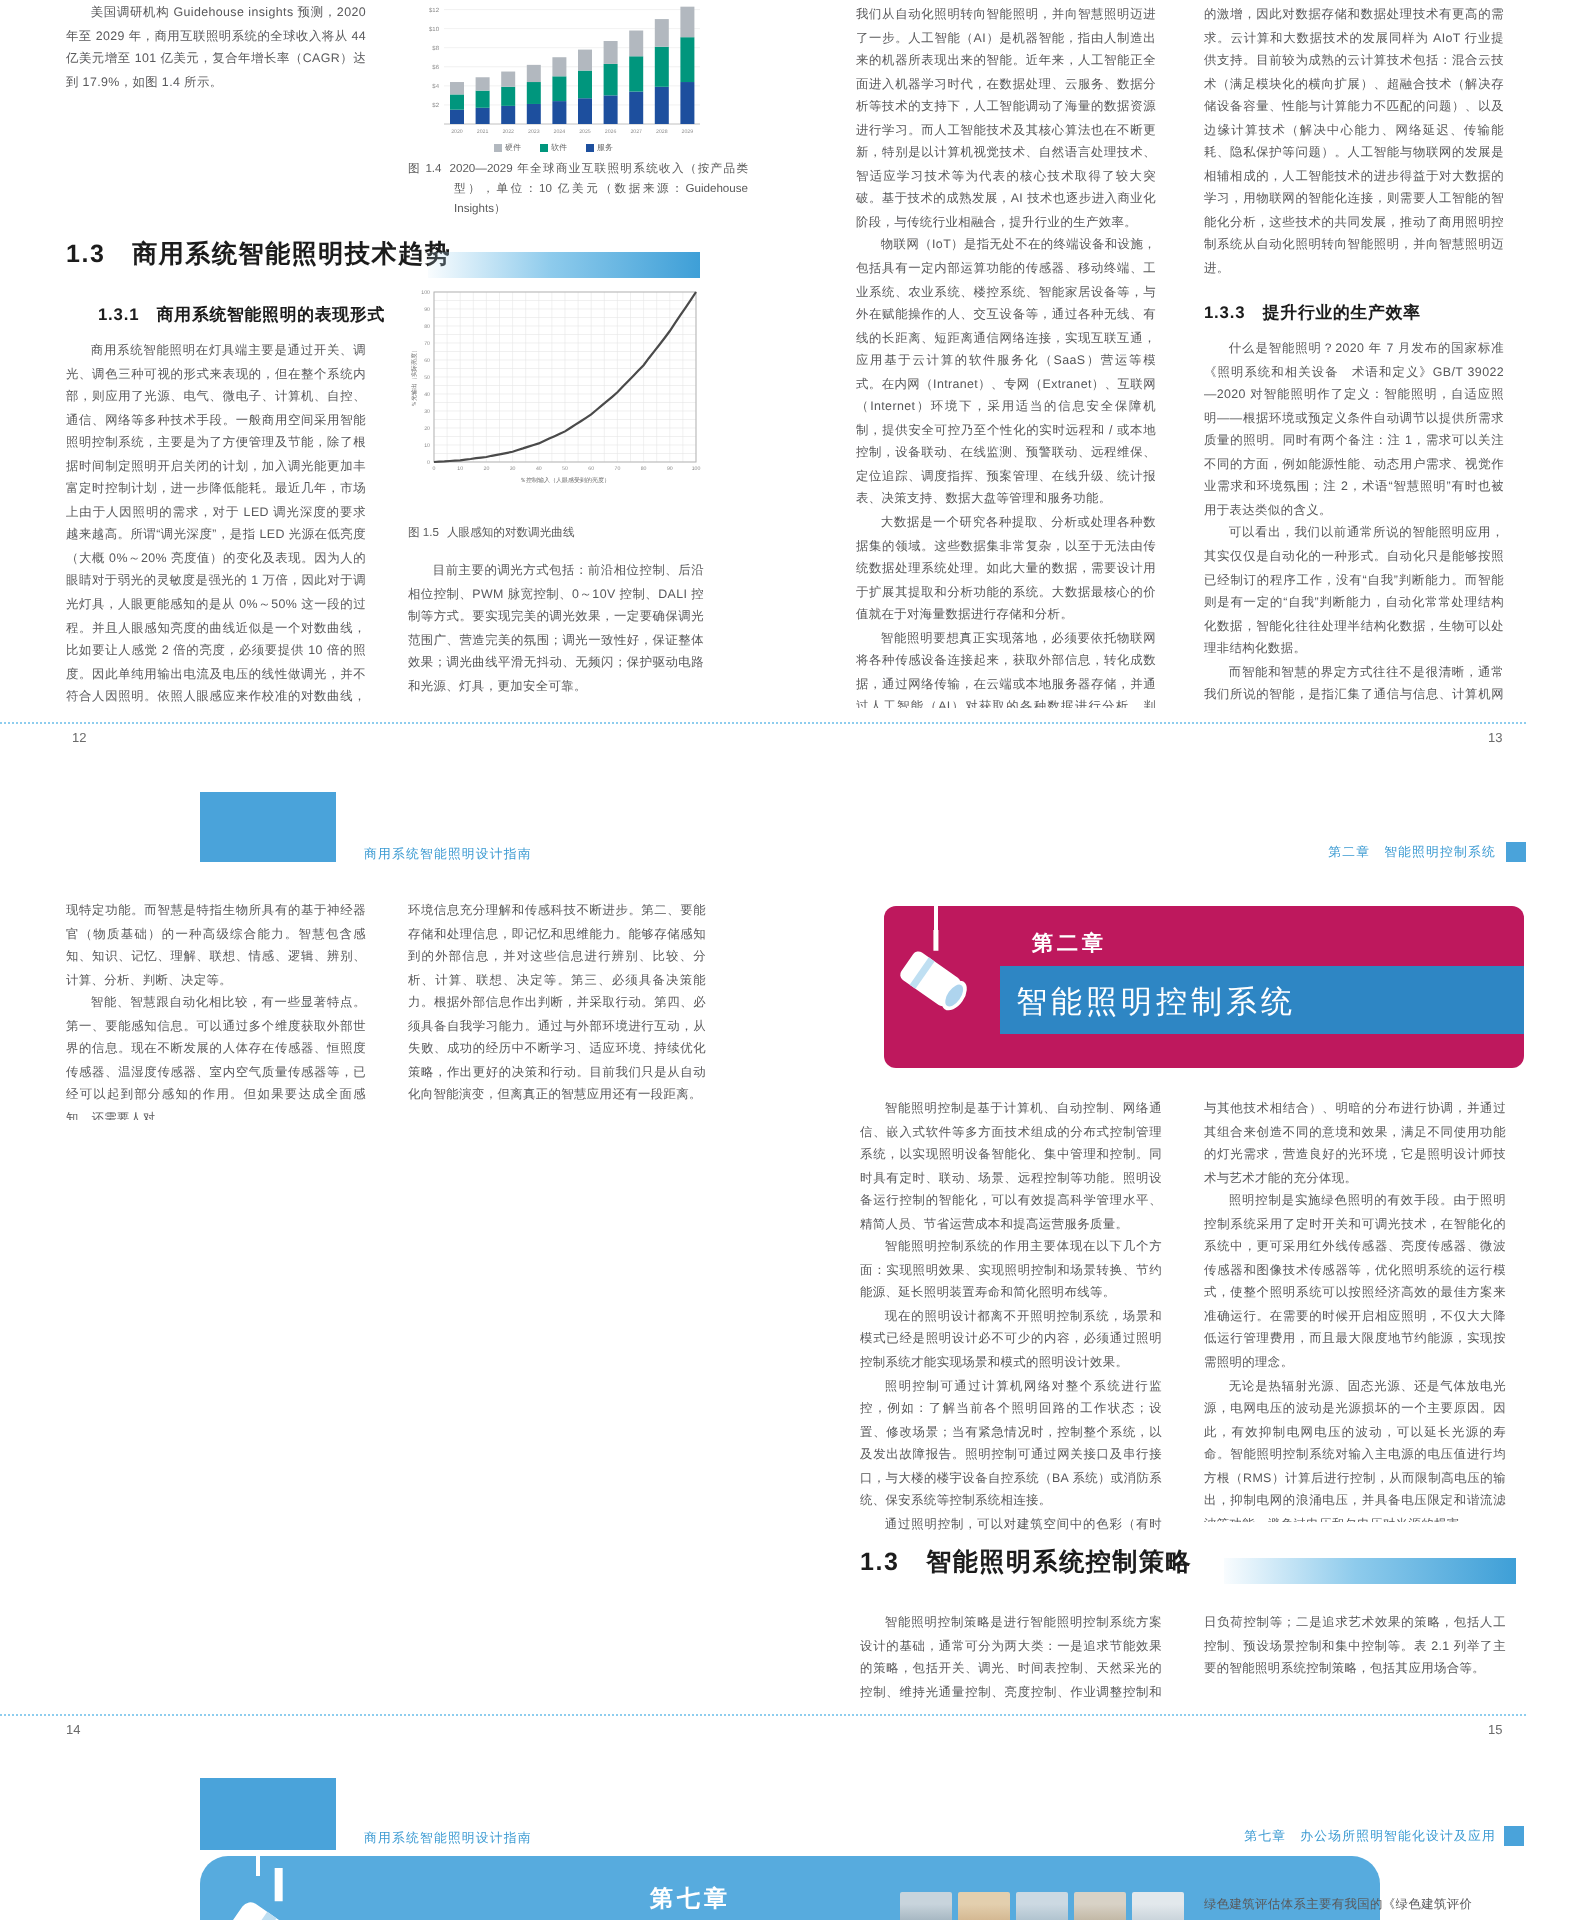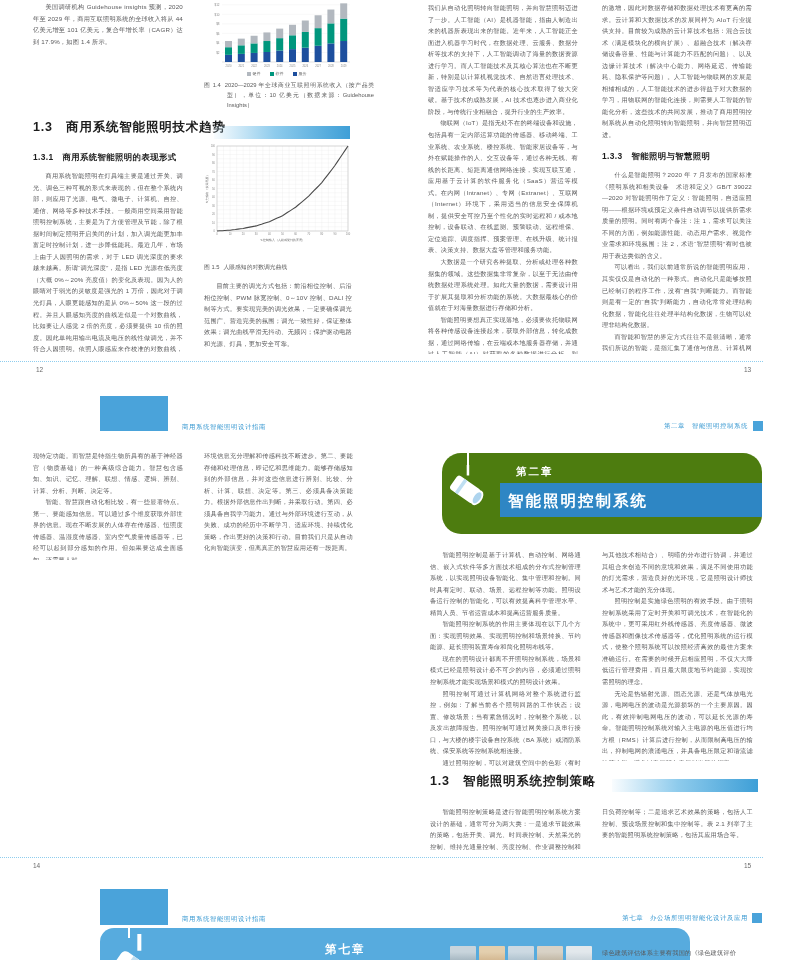--- a/index.html
+++ b/index.html
@@ -14,45 +14,45 @@
   .gradbar{height:13px;background:linear-gradient(90deg,rgba(214,236,250,0.15),#8ecbec 45%,#3e9fd7);}
   .hdr-sq{background:#4aa3da;}
   .hdr-text{font-size:6.4px;color:#3b9ad2;letter-spacing:0.6px;white-space:nowrap;}
   .hdr-right{font-size:6.4px;color:#3b9ad2;letter-spacing:0.6px;text-align:right;white-space:nowrap;}
   .dotline{border-top:1.6px dotted #8ecdee;height:0;}
   .pagenum{font-size:6.5px;color:#6a6a6a;}
   .cap{font-size:5.8px;line-height:10px;color:#5a5a5a;padding-left:23px;text-indent:-23px;text-align:justify;}
   .cap .cap-lbl{margin-right:4px;}
   .legend{display:flex;gap:9px;justify-content:center;font-size:4px;color:#666;align-items:center;}
   .legend .sw{display:inline-block;width:4px;height:4px;margin-right:2px;vertical-align:middle;}
-  .chapter-box{background:#4d7c0f;border-radius:19px;overflow:hidden;}
+  .chapter-box{background:#be185d;border-radius:6px;overflow:hidden;}
   .chapter-box7{background:#57abde;border-radius:14px 14px 0 0;overflow:hidden;}
   .ch-dark{position:absolute;background:#2e86c4;}
   .ch-num{position:absolute;color:#fff;font-weight:bold;font-size:10.5px;letter-spacing:2px;white-space:nowrap;}
-  .ch-title{position:absolute;color:#fff;font-weight:bold;font-size:15.5px;letter-spacing:2px;white-space:nowrap;}
+  .ch-title{position:absolute;color:#fff;font-weight:normal;font-size:15.5px;letter-spacing:2px;white-space:nowrap;}
   .hangline{position:absolute;width:2.2px;background:#fff;}
   .photo{width:26px;height:20px;border-radius:1px;}
   #photostrip{display:flex;gap:3px;}
   svg text{font-family:"Liberation Sans","DejaVu Sans",sans-serif;}
 </style>
 </head>
 <body>
 
 <div class="canvas">
 
   <section>
 
     <div class="col abs" style="left:33px;top:1px;width:150px;height:50px;overflow:hidden">
       <p class="ind">美国调研机构 Guidehouse insights 预测，2020 年至 2029 年，商用互联照明系统的全球收入将从 44 亿美元增至 101 亿美元，复合年增长率（CAGR）达到 17.9%，如图 1.4 所示。</p>
     </div>
 
     <div class="h-big abs" style="left:33px;top:119px">1.3　商用系统智能照明技术趋势</div>
     <div class="gradbar abs" style="left:214px;top:126px;width:136px"></div>
 
-    <div class="h-sub abs" style="left:33px;top:152px">1.3.1　商用系统智能照明的表现形式</div>
+    <div class="h-sub abs" style="left:49px;top:152px">1.3.1　商用系统智能照明的表现形式</div>
 
     <div class="col abs" style="left:33px;top:170px;width:150px;height:184px;overflow:hidden">
       <p class="ind">商用系统智能照明在灯具端主要是通过开关、调光、调色三种可视的形式来表现的，但在整个系统内部，则应用了光源、电气、微电子、计算机、自控、通信、网络等多种技术手段。一般商用空间采用智能照明控制系统，主要是为了方便管理及节能，除了根据时间制定照明开启关闭的计划，加入调光能更加丰富定时控制计划，进一步降低能耗。最近几年，市场上由于人因照明的需求，对于 LED 调光深度的要求越来越高。所谓“调光深度”，是指 LED 光源在低亮度（大概 0%～20% 亮度值）的变化及表现。因为人的眼睛对于弱光的灵敏度是强光的 1 万倍，因此对于调光灯具，人眼更能感知的是从 0%～50% 这一段的过程。并且人眼感知亮度的曲线近似是一个对数曲线，比如要让人感觉 2 倍的亮度，必须要提供 10 倍的照度。因此单纯用输出电流及电压的线性做调光，并不符合人因照明。依照人眼感应来作校准的对数曲线，才能让人真实感受到 0%～100% 亮度，如图 1.5 所示。</p>
     </div>
 
     <svg id="barchart" class="abs" style="left:204px;top:0" width="147" height="70" viewBox="0 0 147 70">
         <line x1="18" y1="52.46153846153846" x2="146" y2="52.46153846153846" stroke="#ededed" stroke-width="0.4"></line>
         <text x="15.5" y="53.66153846153846" font-size="3" fill="#8a8a8a" text-anchor="end">$2</text>
         <line x1="18" y1="42.92307692307692" x2="146" y2="42.92307692307692" stroke="#ededed" stroke-width="0.4"></line>
         <text x="15.5" y="44.12307692307692" font-size="3" fill="#8a8a8a" text-anchor="end">$4</text>
@@ -198,21 +198,21 @@
 
     <div class="col abs" style="left:428px;top:2px;width:150px;height:352px;overflow:hidden">
       <p>我们从自动化照明转向智能照明，并向智慧照明迈进了一步。人工智能（AI）是机器智能，指由人制造出来的机器所表现出来的智能。近年来，人工智能正全面进入机器学习时代，在数据处理、云服务、数据分析等技术的支持下，人工智能调动了海量的数据资源进行学习。而人工智能技术及其核心算法也在不断更新，特别是以计算机视觉技术、自然语言处理技术、智适应学习技术等为代表的核心技术取得了较大突破。基于技术的成熟发展，AI 技术也逐步进入商业化阶段，与传统行业相融合，提升行业的生产效率。</p>
       <p class="ind">物联网（IoT）是指无处不在的终端设备和设施，包括具有一定内部运算功能的传感器、移动终端、工业系统、农业系统、楼控系统、智能家居设备等，与外在赋能操作的人、交互设备等，通过各种无线、有线的长距离、短距离通信网络连接，实现互联互通，应用基于云计算的软件服务化（SaaS）营运等模式。在内网（Intranet）、专网（Extranet）、互联网（Internet）环境下，采用适当的信息安全保障机制，提供安全可控乃至个性化的实时远程和 / 或本地控制，设备联动、在线监测、预警联动、远程维保、定位追踪、调度指挥、预案管理、在线升级、统计报表、决策支持、数据大盘等管理和服务功能。</p>
       <p class="ind">大数据是一个研究各种提取、分析或处理各种数据集的领域。这些数据集非常复杂，以至于无法由传统数据处理系统处理。如此大量的数据，需要设计用于扩展其提取和分析功能的系统。大数据最核心的价值就在于对海量数据进行存储和分析。</p>
       <p class="ind">智能照明要想真正实现落地，必须要依托物联网将各种传感设备连接起来，获取外部信息，转化成数据，通过网络传输，在云端或本地服务器存储，并通过人工智能（AI）对获取的各种数据进行分析、判断、处理，</p>
     </div>
 
     <div class="col abs" style="left:602px;top:2px;width:150px;height:352px;overflow:hidden">
       <p>的激增，因此对数据存储和数据处理技术有更高的需求。云计算和大数据技术的发展同样为 AIoT 行业提供支持。目前较为成熟的云计算技术包括：混合云技术（满足模块化的横向扩展）、超融合技术（解决存储设备容量、性能与计算能力不匹配的问题）、以及边缘计算技术（解决中心能力、网络延迟、传输能耗、隐私保护等问题）。人工智能与物联网的发展是相辅相成的，人工智能技术的进步得益于对大数据的学习，用物联网的智能化连接，则需要人工智能的智能化分析，这些技术的共同发展，推动了商用照明控制系统从自动化照明转向智能照明，并向智慧照明迈进。</p>
-      <div class="h-sub" style="margin:10px 0 7px 0">1.3.3　智能照明与智慧照明</div>
+      <div class="h-sub" style="margin:10px 0 7px 0">1.3.3　提升行业的生产效率</div>
       <p class="ind">什么是智能照明？2020 年 7 月发布的国家标准《照明系统和相关设备　术语和定义》GB/T 39022—2020 对智能照明作了定义：智能照明，自适应照明——根据环境或预定义条件自动调节以提供所需求质量的照明。同时有两个备注：注 1，需求可以关注不同的方面，例如能源性能、动态用户需求、视觉作业需求和环境氛围；注 2，术语“智慧照明”有时也被用于表达类似的含义。</p>
       <p class="ind">可以看出，我们以前通常所说的智能照明应用，其实仅仅是自动化的一种形式。自动化只是能够按照已经制订的程序工作，没有“自我”判断能力。而智能则是有一定的“自我”判断能力，自动化常常处理结构化数据，智能化往往处理半结构化数据，生物可以处理非结构化数据。</p>
       <p class="ind">而智能和智慧的界定方式往往不是很清晰，通常我们所说的智能，是指汇集了通信与信息、计算机网络、行业专业知识、智能控制技术等，应用于特定场景，实</p>
     </div>
 
     <div class="dotline abs" style="left:0;top:361px;width:763px"></div>
     <div class="pagenum abs" style="left:36px;top:366px">12</div>
     <div class="pagenum abs" style="left:744px;top:366px">13</div>
   </section>
 

